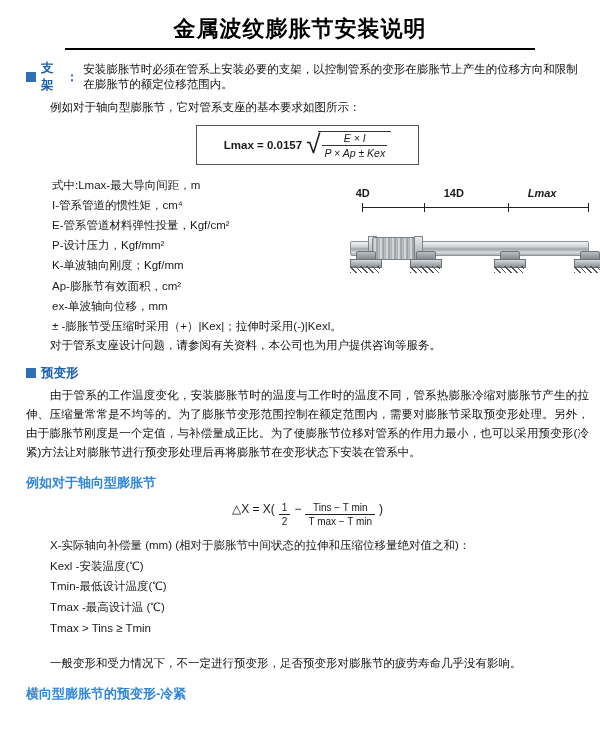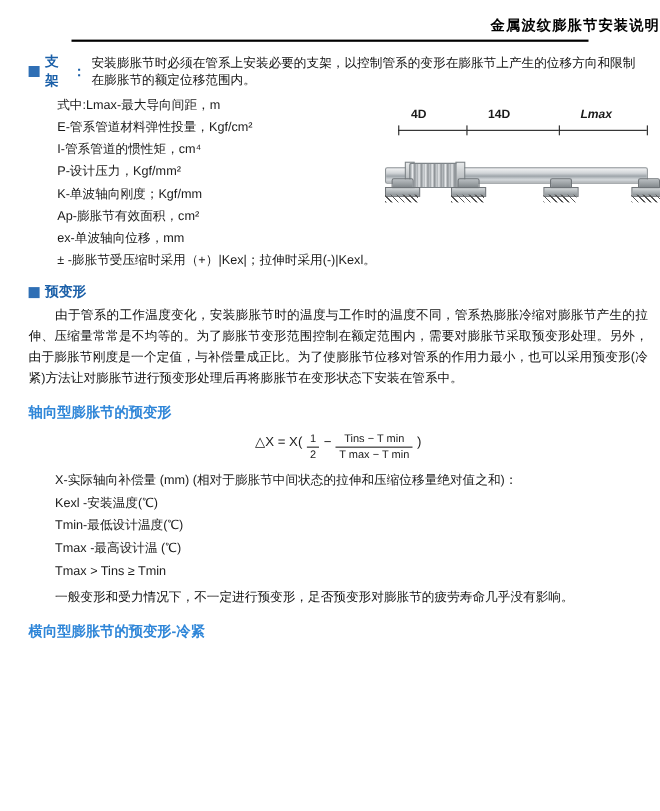--- a/index.html
+++ b/index.html
@@ -15,22 +15,22 @@
     overflow: hidden;
   }
   .page {
     position: relative;
     width: 600px;
     height: 737px;
     padding: 0;
     box-sizing: border-box;
   }
   .title {
-    text-align: right;
-    font-size: 13px;
+    text-align: center;
+    font-size: 22px;
     font-weight: bold;
     letter-spacing: 1px;
     margin: 14px 0 2px 0;
     color: #000;
   }
   .title-rule {
     width: 470px;
     height: 2px;
     background: #000;
     margin: 4px auto 10px auto;
@@ -277,37 +277,48 @@
 
   <div class="body">
 
     <div class="section-head">
       <span class="blue-square"></span>
       <span>支架</span>
       <span>：</span>
       <span style="font-weight:normal;color:#111;font-size:11.5px;">安装膨胀节时必须在管系上安装必要的支架，以控制管系的变形在膨胀节上产生的位移方向和限制在膨胀节的额定位移范围内。</span>
     </div>
 
-
+    <p class="indent">例如对于轴向型膨胀节，它对管系支座的基本要求如图所示：</p>
+
+    <div class="formula-box">
+      <span class="formula-lhs">Lmax = 0.0157</span>
+      <span class="sqrt">
+        <span class="sqrt-sign">√</span>
+        <span class="frac">
+          <span class="num">E × I</span>
+          <span class="den">P × Ap ± Kex</span>
+        </span>
+      </span>
+    </div>
 
     <div class="two-col">
       <div class="legend">
         <div>式中:Lmax-最大导向间距，m</div>
+        <div>I-管系管道的惯性矩，cm⁴</div>
         <div>E-管系管道材料弹性投量，Kgf/cm²</div>
-        <div>I-管系管道的惯性矩，cm⁴</div>
         <div>P-设计压力，Kgf/mm²</div>
         <div>K-单波轴向刚度；Kgf/mm</div>
         <div>Ap-膨胀节有效面积，cm²</div>
         <div>ex-单波轴向位移，mm</div>
         <div>± -膨胀节受压缩时采用（+）|Kex|；拉伸时采用(-)|Kexl。</div>
       </div>
 
       <div class="figure">
         <div class="fig-labels">
-          <span style="left:26px;">4D</span>
+          <span style="left:8px;">4D</span>
           <span style="left:96px;">14D</span>
           <span style="left:180px;font-style:italic;">Lmax</span>
         </div>
         <div class="dim-lines">
           <div class="dim-tick" style="left:14px;"></div>
           <div class="dim-seg" style="left:14px;width:62px;"></div>
           <div class="dim-tick" style="left:76px;"></div>
           <div class="dim-seg" style="left:76px;width:84px;"></div>
           <div class="dim-tick" style="left:160px;"></div>
           <div class="dim-seg" style="left:160px;width:80px;"></div>
@@ -335,29 +346,30 @@
           </div>
           <div class="support" style="left:226px;">
             <div class="clamp"></div>
             <div class="base"></div>
             <div class="hatch"></div>
           </div>
         </div>
       </div>
     </div>
 
+    <p class="indent mb6">对于管系支座设计问题，请参阅有关资料，本公司也为用户提供咨询等服务。</p>
 
     <div class="section-head">
       <span class="blue-square"></span>
       <span>预变形</span>
     </div>
 
     <p class="indent">由于管系的工作温度变化，安装膨胀节时的温度与工作时的温度不同，管系热膨胀冷缩对膨胀节产生的拉伸、压缩量常常是不均等的。为了膨胀节变形范围控制在额定范围内，需要对膨胀节采取预变形处理。另外，由于膨胀节刚度是一个定值，与补偿量成正比。为了使膨胀节位移对管系的作用力最小，也可以采用预变形(冷紧)方法让对膨胀节进行预变形处理后再将膨胀节在变形状态下安装在管系中。</p>
 
-    <div class="sub-head">轴向型膨胀节的预变形</div>
+    <div class="sub-head">例如对于轴向型膨胀节</div>
 
     <div class="eq-center">
       <span class="eq-inline">
         <span>△X = X(</span>
         <span class="frac2">
           <span class="num">1</span>
           <span class="den">2</span>
         </span>
         <span>−</span>
         <span class="frac2 italic">
@@ -370,18 +382,18 @@
 
 
     <div class="list-line">
       <div>X-实际轴向补偿量 (mm) (相对于膨胀节中间状态的拉伸和压缩位移量绝对值之和)：</div>
       <div>Kexl -安装温度(℃)</div>
       <div>Tmin-最低设计温度(℃)</div>
       <div>Tmax -最高设计温 (℃)</div>
       <div>Tmax &gt; Tins ≥ Tmin</div>
     </div>
 
-    <p class="indent" style="margin-top:4px;">一般变形和受力情况下，不一定进行预变形，足否预变形对膨胀节的疲劳寿命几乎没有影响。</p>
+    <p class="indent" style="margin-top:16px;">一般变形和受力情况下，不一定进行预变形，足否预变形对膨胀节的疲劳寿命几乎没有影响。</p>
 
     <div class="sub-head">横向型膨胀节的预变形-冷紧</div>
 
   </div>
 </div>
 
 </body></html>

